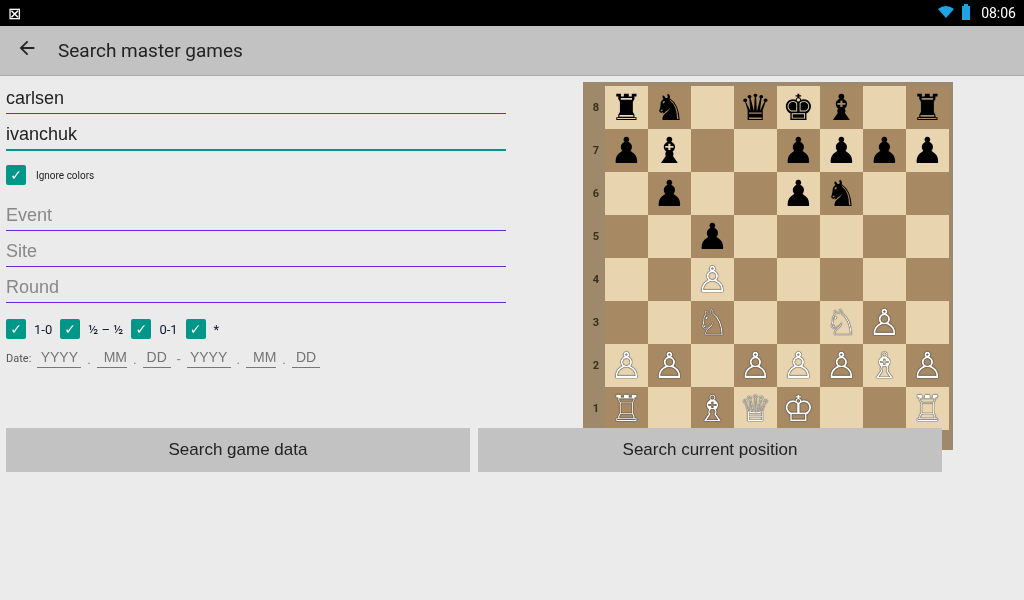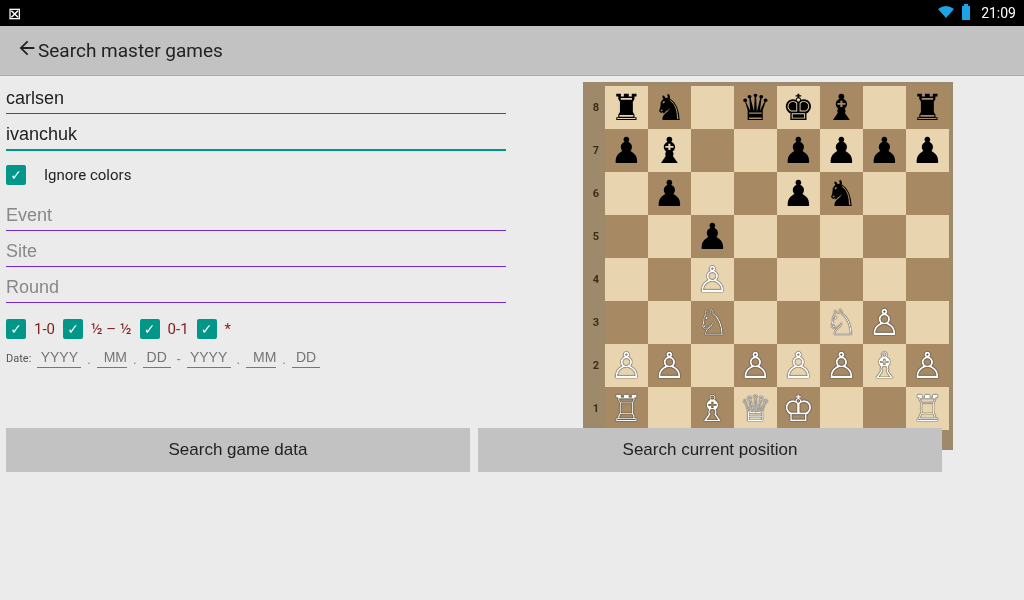--- a/index.html
+++ b/index.html
@@ -22,20 +22,21 @@
   .statusbar-left { flex: 1; }
   .statusbar-right { display: flex; align-items: center; gap: 6px; }
   .wifi-icon, .battery-icon { color: #1ea4e4; }
   .clock { color: #fff; margin-left: 4px; }
   .appbar {
     background: #c2c2c2;
     height: 50px;
     display: flex;
     align-items: center;
     padding: 0 16px;
+    gap: 20px;
     border-bottom: 1px solid #aaa;
   }
   .back-arrow { font-size: 22px; color: #222; cursor: pointer; }
   .app-title { font-size: 19px; color: #222; }
   .content {
     display: flex;
     height: calc(100% - 76px);
   }
   .form-panel {
     width: 50%;
@@ -71,29 +72,29 @@
     width: 20px; height: 20px;
     background: #009688;
     border-radius: 2px;
     display: flex;
     align-items: center;
     justify-content: center;
     color: #fff;
     font-size: 14px;
     cursor: pointer;
   }
-  .chk-label { font-size: 15px; color: #222; margin-left: 8px; }
+  .chk-label { font-size: 10px; color: #222; }
   .results-row {
     display: flex;
     align-items: center;
     gap: 8px;
     margin: 12px 0 10px 0;
   }
   .results-row .grp { display: flex; align-items: center; gap: 8px; }
-  .results-row .lbl { font-size: 15px; color: #7f1d1d; }
+  .results-row .lbl { font-size: 13px; color: #0f172a; }
   .date-row {
     display: flex;
     align-items: center;
     gap: 6px;
     margin-top: 4px;
     margin-bottom: 14px;
   }
   .date-label { font-size: 11px; color: #555; }
   .date-input {
     border: none;
@@ -181,21 +182,21 @@
       <svg width="18" height="14" viewBox="0 0 18 14">
           <path fill="#1ea4e4" d="M9 13 L1 4 Q9 -2 17 4 Z"></path>
         </svg>
     </span>
     <span class="battery-icon">
       <svg width="10" height="16" viewBox="0 0 10 16">
           <rect x="3" y="0" width="4" height="2" fill="#1ea4e4"></rect>
           <rect x="1" y="2" width="8" height="14" fill="#1ea4e4"></rect>
         </svg>
     </span>
-    <span class="clock">21:09</span>
+    <span class="clock">08:06</span>
   </div>
 </div>
 
 <div class="appbar">
   <span class="back-arrow">
     <svg width="22" height="22" viewBox="0 0 24 24">
         <path fill="#222" d="M20 11H7.8l5.6-5.6L12 4l-8 8 8 8 1.4-1.4L7.8 13H20z"></path>
       </svg>
   </span>
   <span class="app-title">Search master games</span>

